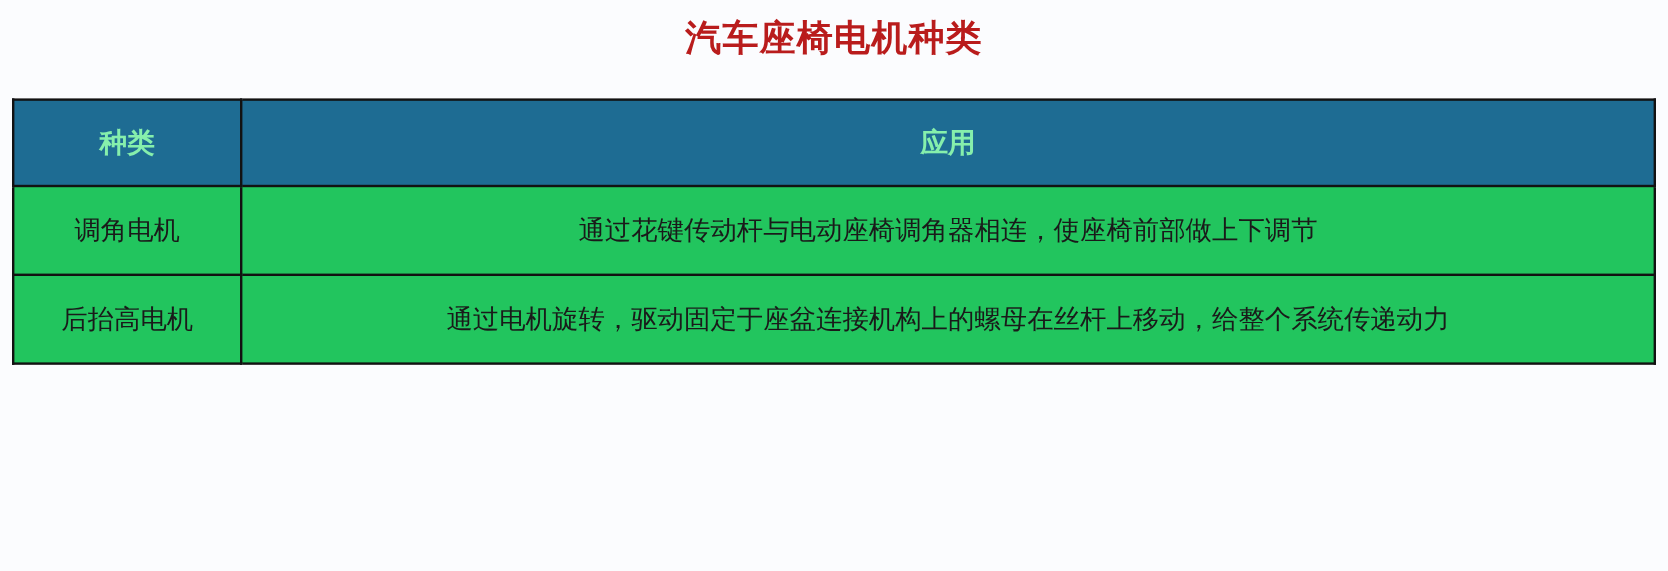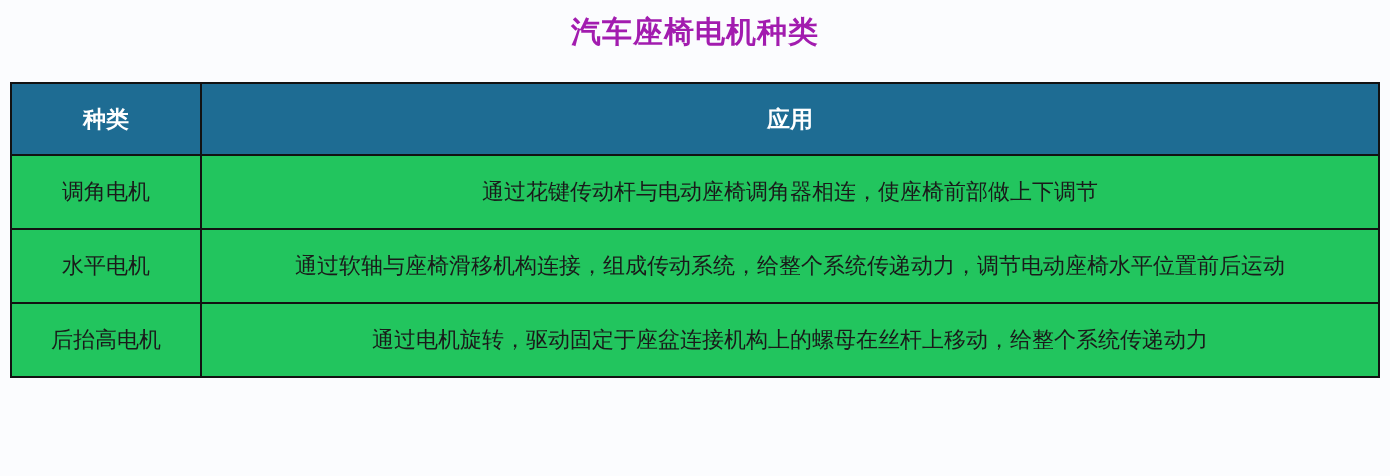--- a/index.html
+++ b/index.html
@@ -15,42 +15,42 @@
     overflow: hidden;
   }
   .title {
     position: absolute;
     top: 12px;
     left: 0;
     width: 100%;
     text-align: center;
     font-size: 30px;
     font-weight: bold;
-    color: #a21caf;
+    color: #b91c1c;
     margin: 0;
     letter-spacing: 1px;
   }
   table.motor-table {
     position: absolute;
     top: 82px;
     left: 10px;
     width: 1370px;
     border-collapse: collapse;
     table-layout: fixed;
   }
   .motor-table th,
   .motor-table td {
     border: 2px solid #121212;
     text-align: center;
     vertical-align: middle;
     padding: 0 8px;
   }
   .motor-table th {
     background: #1e6c93;
-    color: #ffffff;
+    color: #86efac;
     font-size: 23px;
     font-weight: bold;
     height: 70px;
   }
   .motor-table td {
     background: #22c55e;
     color: #1a1a1a;
     font-size: 22px;
     height: 72px;
   }
@@ -71,23 +71,19 @@
         <th class="col-type">种类</th>
         <th class="col-app">应用</th>
       </tr>
     </thead>
     <tbody>
       <tr>
         <td>调角电机</td>
         <td>通过花键传动杆与电动座椅调角器相连，使座椅前部做上下调节</td>
       </tr>
       <tr>
-        <td>水平电机</td>
-        <td>通过软轴与座椅滑移机构连接，组成传动系统，给整个系统传递动力，调节电动座椅水平位置前后运动</td>
-      </tr>
-      <tr>
         <td>后抬高电机</td>
         <td>通过电机旋转，驱动固定于座盆连接机构上的螺母在丝杆上移动，给整个系统传递动力</td>
       </tr>
     </tbody>
   </table>
 
 </div>
 
 </body></html>

